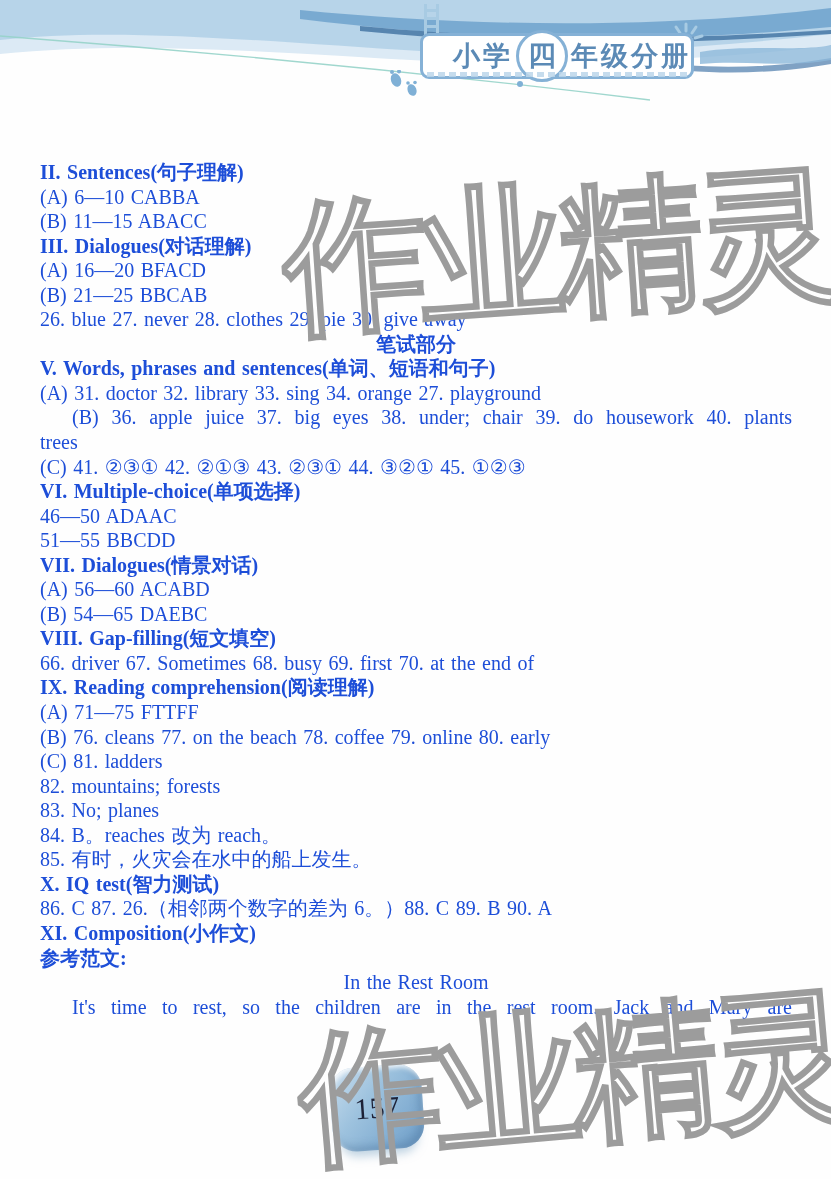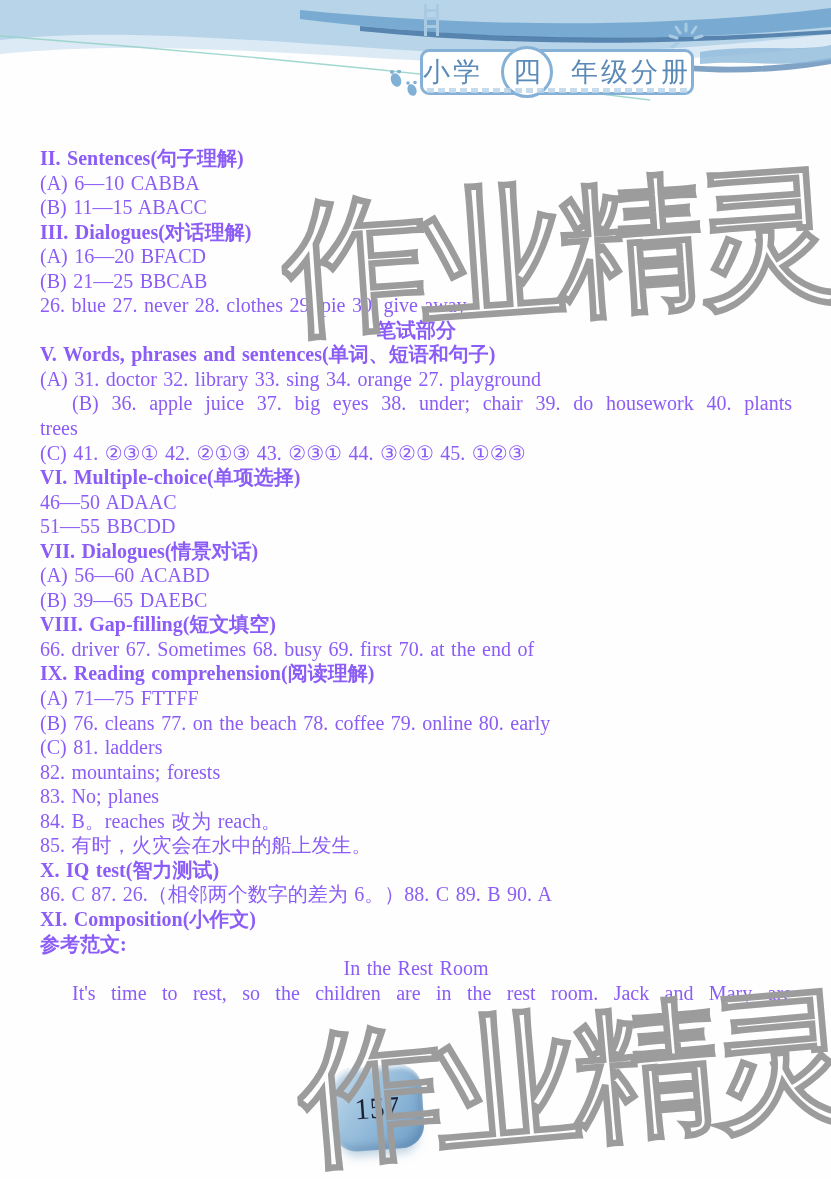--- a/index.html
+++ b/index.html
@@ -4,32 +4,32 @@
 <style>
   html,body{margin:0;padding:0;background:#ffffff;}
   .page{position:relative;width:831px;height:1179px;background:#fefefe;overflow:hidden;
         font-family:"Liberation Serif",serif;}
 
   
   .header{position:absolute;left:0;top:0;width:831px;height:122px;}
   .header svg.waves{position:absolute;left:0;top:0;}
   .banner{position:absolute;left:420px;top:33px;width:268px;height:40px;background:#fff;
           border:3px solid #85b1d6;border-radius:9px;display:flex;align-items:center;
-          justify-content:space-between;font-family:"Liberation Sans",sans-serif;font-weight:normal;
-          color:#5b8ab6;font-size:27px;letter-spacing:3px;margin-top:16px;}
+          justify-content:flex-end;font-family:"Liberation Sans",sans-serif;font-weight:bold;
+          color:#5b8ab6;font-size:27px;letter-spacing:3px;}
   .banner::after{content:"";position:absolute;left:4px;right:4px;bottom:-1px;height:5px;
           background:repeating-linear-gradient(90deg,#bcd6ea 0 7px,rgba(188,214,234,0) 7px 11px);
           opacity:.85;}
   .grade-circle{flex:0 0 auto;width:46px;height:46px;margin:0 3px;background:#fff;
           border:3px solid #85b1d6;border-radius:50%;display:flex;align-items:center;
           justify-content:center;font-size:28px;letter-spacing:0;}
   .doodle{position:absolute;}
 
   
-  .content{position:absolute;left:40px;top:146px;width:752px;color:#8b5cf6;
+  .content{position:absolute;left:40px;top:160px;width:752px;color:#1d4ed8;
            font-size:20px;line-height:24.55px;word-spacing:1.5px;}
   .line{min-height:24.55px;}
   .line.heading{font-weight:bold;}
   .line.center{text-align:center;font-weight:bold;}
   .line.center-title{text-align:center;font-weight:normal;}
   .line.justify{text-align:justify;text-align-last:justify;margin-left:32px;}
 
   
   .page-badge{position:absolute;left:331px;top:1066px;width:92px;height:84px;border-radius:24px;
           transform:rotate(-4deg);
@@ -118,21 +118,21 @@
       <div class="line heading">V. Words, phrases and sentences(单词、短语和句子)</div>
       <div class="line body">(A) 31. doctor 32. library 33. sing 34. orange 27. playground</div>
       <div class="line justify">(B) 36. apple juice 37. big eyes 38. under; chair 39. do housework 40. plants</div>
       <div class="line body">trees</div>
       <div class="line body">(C) 41. ②③① 42. ②①③ 43. ②③① 44. ③②① 45. ①②③</div>
       <div class="line heading">VI. Multiple-choice(单项选择)</div>
       <div class="line body">46—50 ADAAC</div>
       <div class="line body">51—55 BBCDD</div>
       <div class="line heading">VII. Dialogues(情景对话)</div>
       <div class="line body">(A) 56—60 ACABD</div>
-      <div class="line body">(B) 39—65 DAEBC</div>
+      <div class="line body">(B) 54—65 DAEBC</div>
       <div class="line heading">VIII. Gap-filling(短文填空)</div>
       <div class="line body">66. driver 67. Sometimes 68. busy 69. first 70. at the end of</div>
       <div class="line heading">IX. Reading comprehension(阅读理解)</div>
       <div class="line body">(A) 71—75 FTTFF</div>
       <div class="line body">(B) 76. cleans 77. on the beach 78. coffee 79. online 80. early</div>
       <div class="line body">(C) 81. ladders</div>
       <div class="line body">82. mountains; forests</div>
       <div class="line body">83. No; planes</div>
       <div class="line body">84. B。reaches 改为 reach。</div>
       <div class="line body">85. 有时，火灾会在水中的船上发生。</div>

